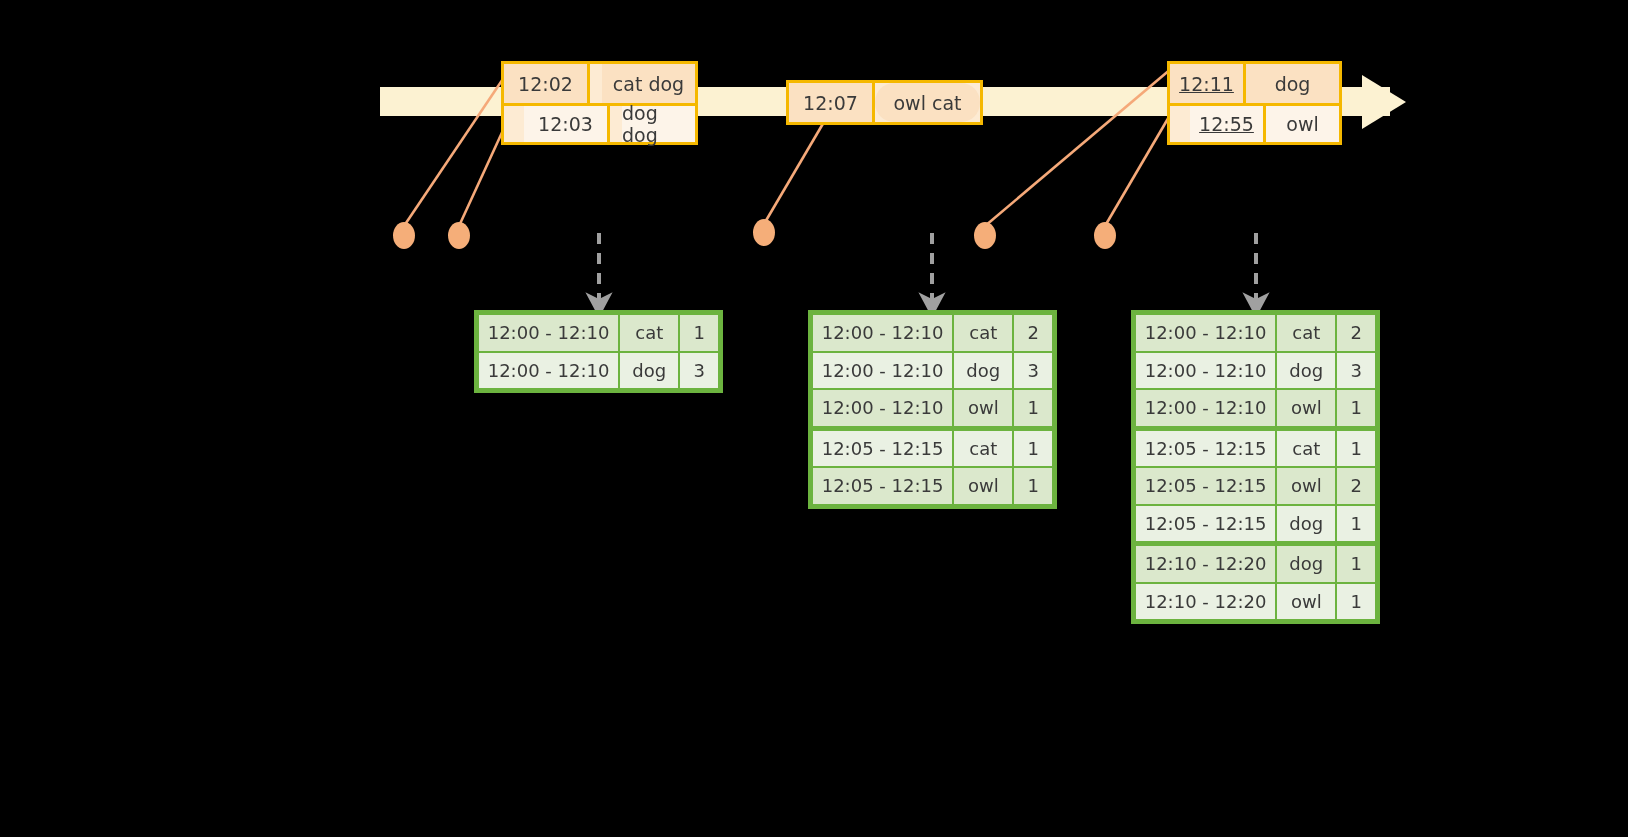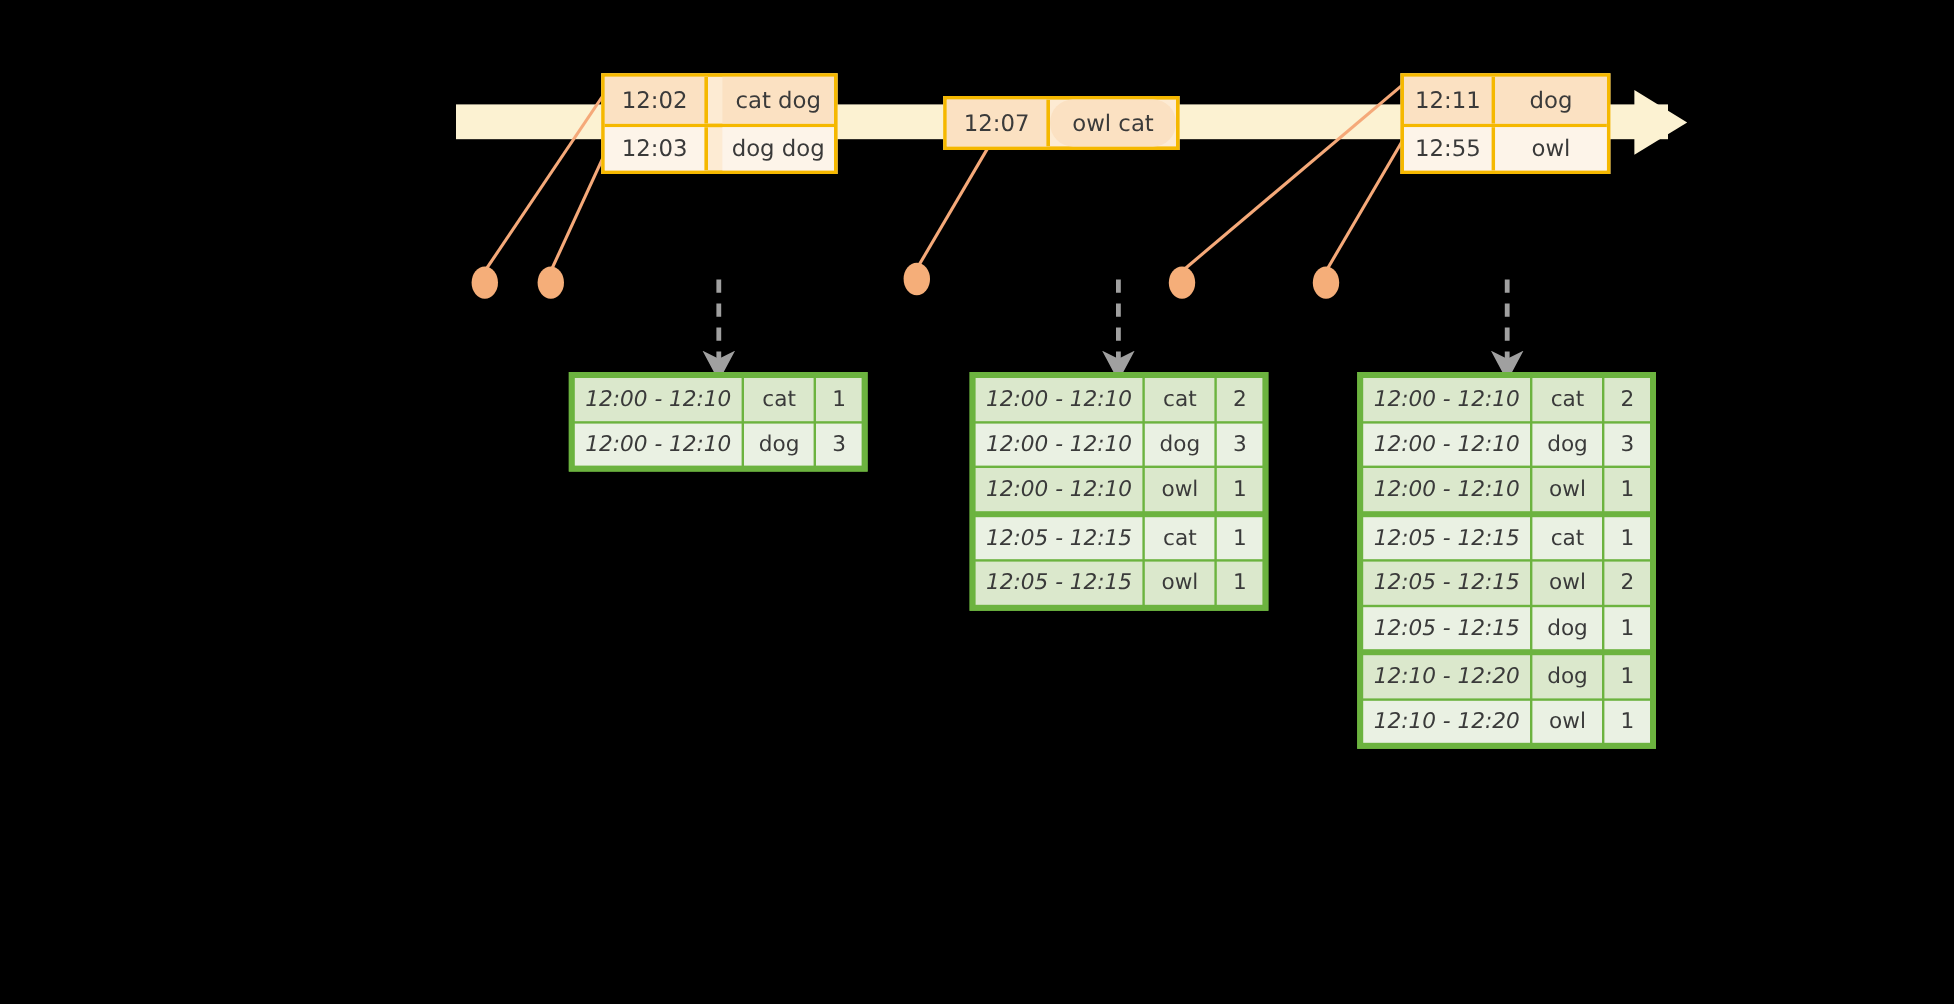--- a/index.html
+++ b/index.html
@@ -51,40 +51,40 @@
     position: absolute;
     border: 3px solid #f5b800;
     box-sizing: border-box;
     background: #fdebd3;
   }
   .event-row {
     display: flex;
     height: 39px;
     box-sizing: border-box;
   }
-  .event-row + .event-row { border-top: 3px solid #f5b800; }
+  .event-row + .event-row { border-top: 3px solid #f5b800; padding-left: 20px; }
   .event-row.alt .ev-time, .event-row.alt .ev-text { background: #fdf4e9; }
   .ev-time, .ev-text {
     display: flex;
     align-items: center;
     justify-content: center;
     font-size: 19px;
     color: #3a3a3a;
     background: #fbe1c2;
     box-sizing: border-box;
   }
   .ev-time { width: 86px; border-right: 3px solid #f5b800; }
   .ev-text { flex: 1; }
 
   #evbox-1 { left: 501px; top: 61px; width: 197px; }
   #evbox-1 .ev-text { width: 108px; margin-left: 12px; }
   #evbox-2 { left: 786px; top: 80px; width: 197px; }
   #evbox-2 .ev-text { width: 108px; border-radius: 19px; }
   #evbox-3 { left: 1167px; top: 61px; width: 175px; }
-  #evbox-3 .ev-time { width: 76px; }
+  #evbox-3 .ev-time { width: 76px; text-decoration: underline; }
   #evbox-3 .ev-text { width: 96px; }
 
   
   .dot {
     position: absolute;
     width: 22px;
     height: 27px;
     border-radius: 50%;
     background: #f5ae79;
   }
@@ -104,21 +104,21 @@
     display: flex;
     align-items: center;
     justify-content: center;
     font-size: 18px;
     color: #3a3a3a;
     box-sizing: border-box;
     background: #dbe8cc;
     margin: 1px;
   }
   .res-row.light .res-cell { background: #eaf1e3; }
-  .c-window { width: 148px; font-style: italic; }
+  .c-window { width: 148px; }
   .c-key { width: 62px; text-align: right; }
   .c-val { width: 40px; }
 
   #table-1 { left: 474px; top: 310px; width: 249px; }
   #table-2 { left: 808px; top: 310px; width: 249px; }
   #table-3 { left: 1131px; top: 310px; width: 249px; }
 
   .group-sep { height: 3px; background: #6cb33f; }
 </style>
 </head>

